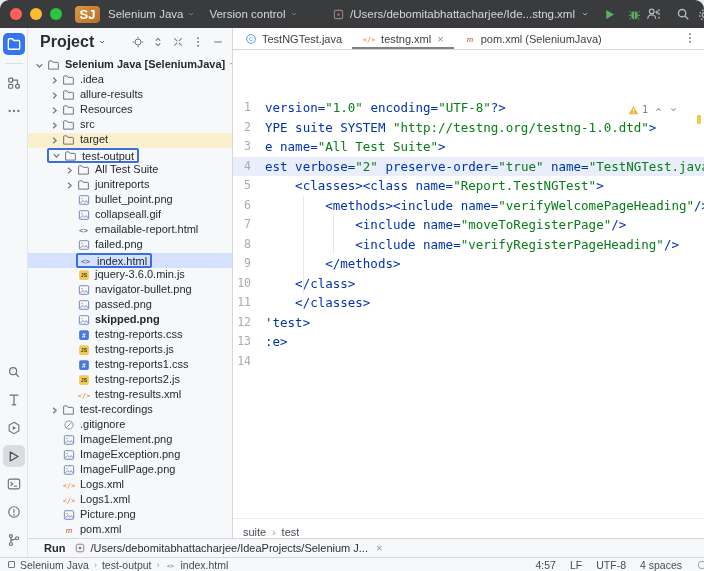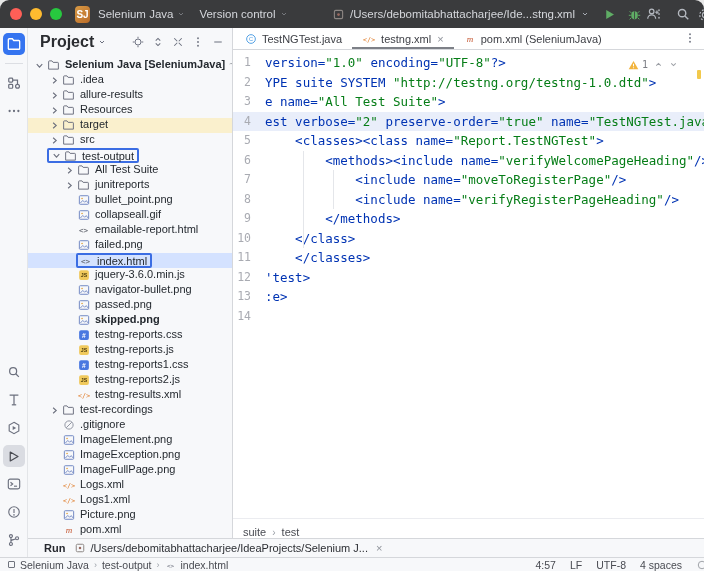--- a/index.html
+++ b/index.html
@@ -6,22 +6,22 @@
   #win{width:704px;height:571px;position:relative;overflow:hidden;border-radius:9px 9px 0 0;
        font-family:"Liberation Sans",sans-serif;background:#fff;box-sizing:border-box;}
   *{box-sizing:border-box;}
 
   
   .titlebar{height:28px;background:#3a3b3d;display:flex;align-items:center;color:#d5d7dc;
             font-size:11.5px;position:relative;}
   .dots{display:flex;gap:8px;margin-left:10px;}
   .dot{width:12px;height:12px;border-radius:50%;}
   .dot.r{background:#fe5f57}.dot.y{background:#febb2f}.dot.g{background:#27c83f}
-  .badge{width:15px;height:17px;border-radius:4px;background:linear-gradient(135deg,#d89a45,#b96b28);
-         color:#fff;font-size:10px;font-weight:bold;display:flex;align-items:center;justify-content:center;
+  .badge{width:25px;height:17px;border-radius:4px;background:linear-gradient(135deg,#d89a45,#b96b28);
+         color:#fff;font-size:13px;font-weight:bold;display:flex;align-items:center;justify-content:center;
          margin-left:13px;}
   .tmenu{display:flex;align-items:center;gap:4px;margin-left:8px;cursor:default;}
   .tmenu .chev{opacity:.55}
   .tb-center{position:absolute;left:333px;top:0;height:28px;display:flex;align-items:center;gap:6px;}
   .tb-right{position:absolute;right:0;top:0;height:28px;display:flex;align-items:center;gap:16px;padding-right:14px;}
   .ticonbtn{display:flex;align-items:center;justify-content:center;}
   .gear-partial{position:absolute;right:-8px;top:8px;}
 
   
   .middle{display:flex;height:529px;}
@@ -46,21 +46,21 @@
   .trow.sel{background:#d4e2ff;}
   .trow.warm{background:#faf0cd;}
   .tbox{display:flex;align-items:center;border:2px solid #3b6de3;border-radius:2px;padding:0 3px 0 0;height:15px;}
   .chevslot{width:14px;height:14px;flex:none;display:flex;align-items:center;justify-content:center;}
   .ticon{width:15px;height:14px;flex:none;display:flex;align-items:center;justify-content:center;margin-right:4px;}
   .tlabel{}
   .tlabel.bold{font-weight:bold;}
   .tsuffix{color:#8d9096;margin-left:4px;}
 
   
-  .editor{flex:1;display:flex;flex-direction:column;background:#fff;min-width:0;position:relative;}
+  .editor{flex:1;display:flex;flex-direction:column;background:#fff;min-width:0;position:relative;gap:45px;}
   .tabs{height:22px;border-bottom:1px solid #d5d7db;display:flex;align-items:stretch;font-size:11px;
         color:#3c3e44;padding-left:2px;position:relative;flex:none;}
   .tab{display:flex;align-items:center;gap:5px;padding:0 10px;position:relative;cursor:default;}
   .tab.active{box-shadow:inset 0 -2px 0 #7d8087;}
   .tab .close{color:#8f939b;font-size:11px;margin-left:1px;}
   .tab .ico{display:flex;align-items:center;}
   .tabs-kebab{position:absolute;right:8px;top:3px;color:#6c707e;}
   .code{flex:1;position:relative;font-family:"DejaVu Sans Mono","Liberation Mono",monospace;
         font-size:12.5px;line-height:19.5px;padding-top:3px;overflow:hidden;}
   .cline{height:19.5px;display:flex;align-items:center;}
@@ -342,45 +342,45 @@
                     <polyline points="6 4 10.5 8 6 12" fill="none" stroke="#6c707e" stroke-width="1.6"></polyline>
                   </svg>
                 </span>
                 <span class="ticon">
                   <svg width="13" height="12" viewBox="0 0 16 16">
                     <path d="M1.5 13.5 v-10 a1 1 0 0 1 1-1 h3.4 l1.6 2 h6 a1 1 0 0 1 1 1 v8 z" fill="none" stroke="#6c707e" stroke-width="1.3"></path>
                   </svg>
                 </span>
                 <span class="tlabel">Resources</span>
               </div>
+              <div class="trow" style="padding-left: 19px;">
+                <span class="chevslot">
+                  <svg width="11" height="11" viewBox="0 0 16 16">
+                    <polyline points="6 4 10.5 8 6 12" fill="none" stroke="#6c707e" stroke-width="1.6"></polyline>
+                  </svg>
+                </span>
+                <span class="ticon">
+                  <svg width="13" height="12" viewBox="0 0 16 16">
+                    <path d="M1.5 13.5 v-10 a1 1 0 0 1 1-1 h3.4 l1.6 2 h6 a1 1 0 0 1 1 1 v8 z" fill="none" stroke="#6c707e" stroke-width="1.3"></path>
+                  </svg>
+                </span>
+                <span class="tlabel">src</span>
+              </div>
               <div class="trow warm" style="padding-left: 19px;">
                 <span class="chevslot">
                   <svg width="11" height="11" viewBox="0 0 16 16">
                     <polyline points="6 4 10.5 8 6 12" fill="none" stroke="#6c707e" stroke-width="1.6"></polyline>
                   </svg>
                 </span>
                 <span class="ticon">
                   <svg width="13" height="12" viewBox="0 0 16 16">
                     <path d="M1.5 13.5 v-10 a1 1 0 0 1 1-1 h3.4 l1.6 2 h6 a1 1 0 0 1 1 1 v8 z" fill="none" stroke="#6c707e" stroke-width="1.3"></path>
                   </svg>
                 </span>
                 <span class="tlabel">target</span>
-              </div>
-              <div class="trow" style="padding-left: 19px;">
-                <span class="chevslot">
-                  <svg width="11" height="11" viewBox="0 0 16 16">
-                    <polyline points="6 4 10.5 8 6 12" fill="none" stroke="#6c707e" stroke-width="1.6"></polyline>
-                  </svg>
-                </span>
-                <span class="ticon">
-                  <svg width="13" height="12" viewBox="0 0 16 16">
-                    <path d="M1.5 13.5 v-10 a1 1 0 0 1 1-1 h3.4 l1.6 2 h6 a1 1 0 0 1 1 1 v8 z" fill="none" stroke="#6c707e" stroke-width="1.3"></path>
-                  </svg>
-                </span>
-                <span class="tlabel">src</span>
               </div>
               <div class="trow" style="padding-left: 19px;">
                 <span class="tbox">
                   <span class="chevslot">
                     <svg width="11" height="11" viewBox="0 0 16 16">
                       <polyline points="4 6 8 10.5 12 6" fill="none" stroke="#6c707e" stroke-width="1.6"></polyline>
                     </svg>
                   </span>
                   <span class="ticon">
                     <svg width="13" height="12" viewBox="0 0 16 16">

